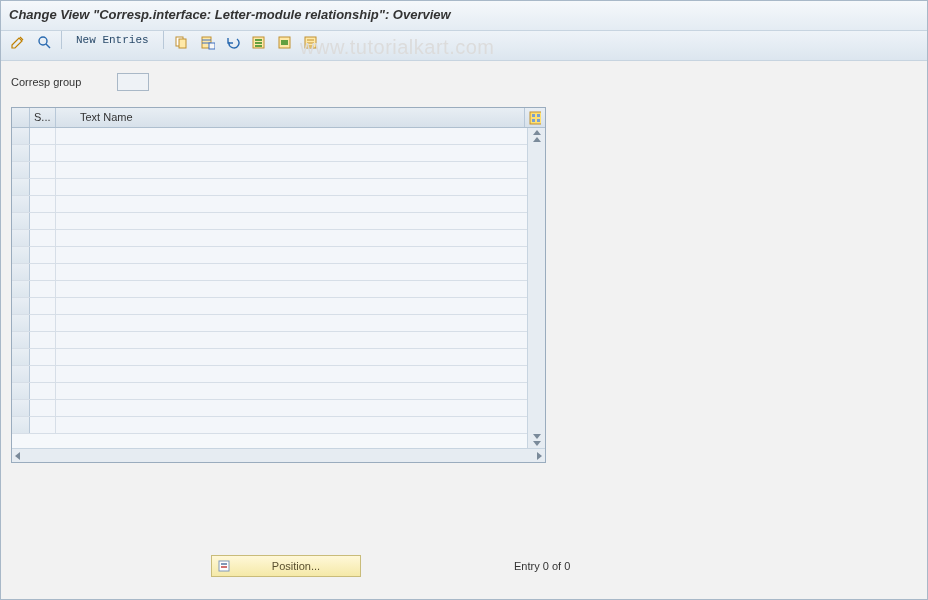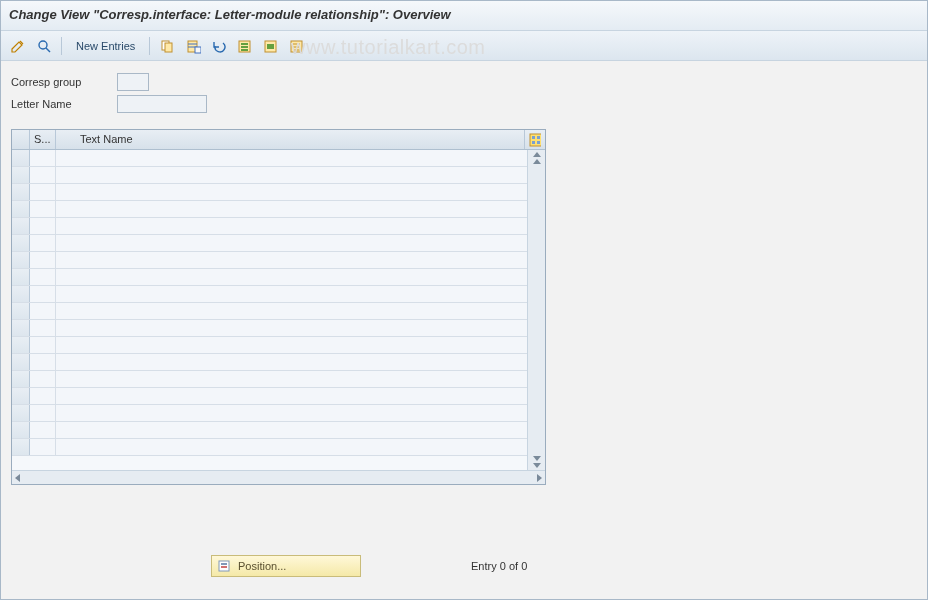--- a/index.html
+++ b/index.html
@@ -21,23 +21,24 @@
     font-style: italic;
     font-weight: bold;
     font-size: 13px;
     color: #333;
   }
   .toolbar {
     height: 30px;
     background: linear-gradient(#eef3f8, #dce6ef);
     border-bottom: 1px solid #c7d4e0;
     display: flex;
-    align-items: center;
+    align-items: flex-start;
     padding: 0 6px;
     gap: 4px;
+    font-family: Liberation Mono, monospace;
   }
   .tbtn {
     width: 22px;
     height: 22px;
     display: flex;
     align-items: center;
     justify-content: center;
     border-radius: 2px;
     cursor: pointer;
   }
@@ -51,21 +52,21 @@
   }
   .sep {
     width: 1px;
     height: 18px;
     background: #b8c8d8;
     margin: 0 2px;
   }
   .watermark {
     position: absolute;
     top: 35px;
-    left: 290px;
+    left: 299px;
     font-size: 20px;
     color: #dcdcdc;
     letter-spacing: 0.5px;
     font-weight: normal;
     z-index: 0;
     pointer-events: none;
   }
   .content {
     padding: 12px 10px 0 10px;
     position: relative;
@@ -204,24 +205,25 @@
     border: 1px solid #c9bc7a;
     display: flex;
     align-items: center;
     padding: 0 6px;
     gap: 6px;
     font-size: 11px;
     color: #5a5030;
     cursor: pointer;
     justify-content:flex-start;
   }
-  .pos-btn span { flex:1; text-align:left; }
+  .pos-btn span { flex:1; text-align:center; }
   .entry-txt {
     font-size: 11px;
     color: #333;
+    margin-left: 43px;
   }
 </style>
 </head>
 <body>
 
 <div class="titlebar">Change View "Corresp.interface: Letter-module relationship": Overview</div>
 
 <div class="toolbar">
   <div class="tbtn">
     <svg width="16" height="16">
@@ -281,24 +283,20 @@
       </svg>
   </div>
 </div>
 
 <div class="watermark">www.tutorialkart.com</div>
 
 <div class="content">
   <div class="field-row">
     <div class="field-label">Corresp group</div>
     <input class="field-input fi-small" value="" style="">
-  </div>
-  <div class="field-row">
-    <div class="field-label">Letter Name</div>
-    <input class="field-input fi-mid" value="" style="">
   </div>
 
   <div class="table-wrap">
     <div class="thead">
       <div class="th th-sel"></div>
       <div class="th th-s">S...</div>
       <div class="th th-name">Text Name</div>
       <div class="th th-cfg">
         <svg width="14" height="14">
             <rect x="1" y="1" width="12" height="12" fill="#ffe070" stroke="#c09030"></rect>

